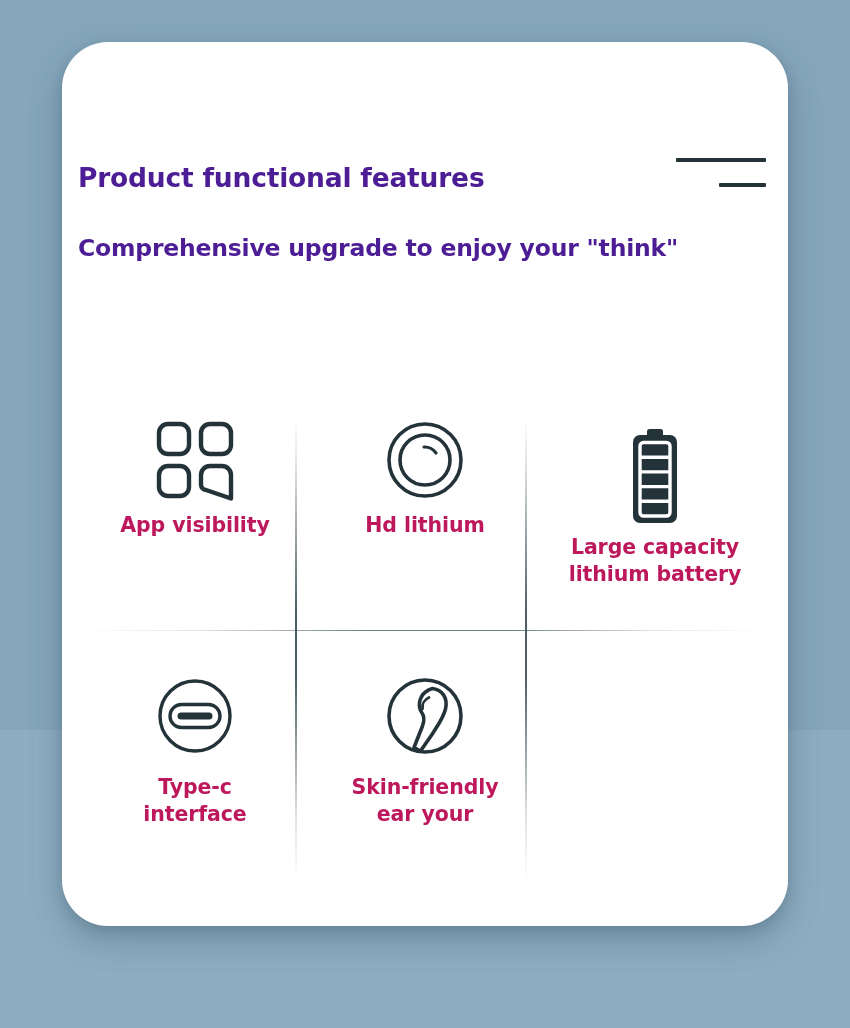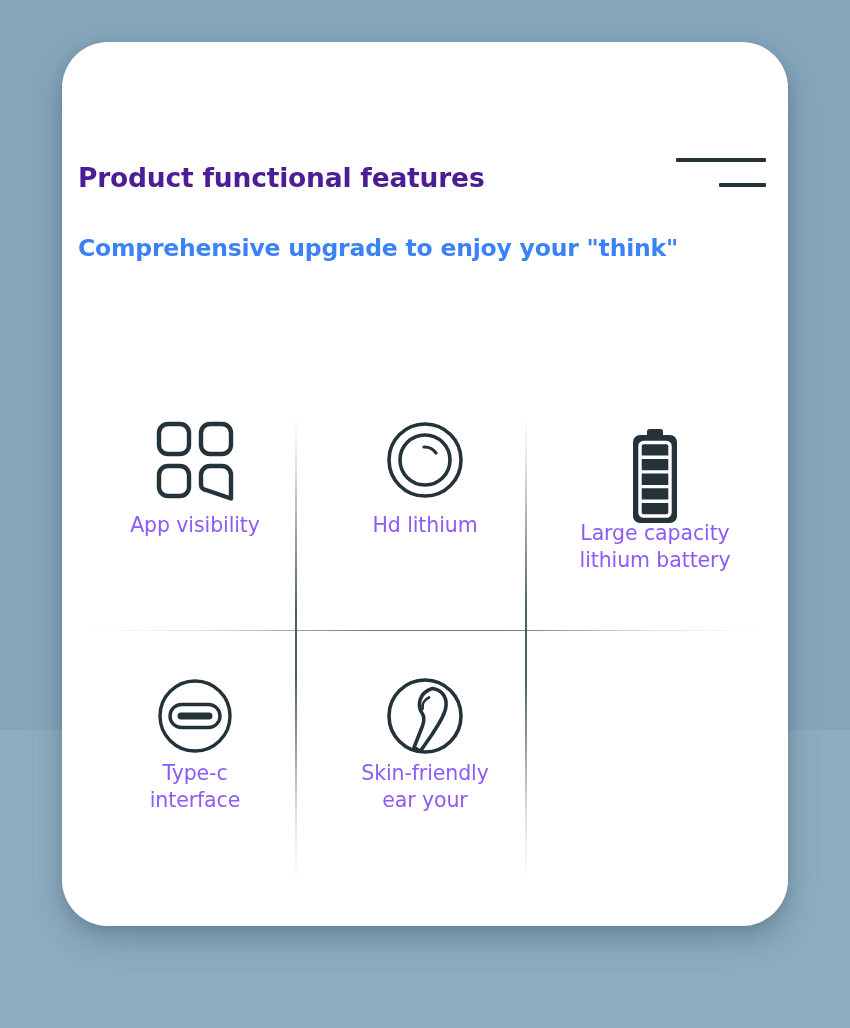--- a/index.html
+++ b/index.html
@@ -67,21 +67,21 @@
     background:#24333a;
     border-radius:1px;
   }
   #rule-top { top:0; width:90px; }
   #rule-bottom { top:25px; width:47px; }
 
   #subtitle {
     margin-top:26px;
     font-size:23.5px;
     font-weight:700;
-    color:#3b82f6;
+    color:#4c1d95;
     letter-spacing:-0.2px;
     white-space:nowrap;
   }
 
   
   #feature-grid {
     position:absolute;
     left:18px; top:348px;
     width:690px; height:480px;
     display:grid;
@@ -101,28 +101,28 @@
 
   .feature-icon {
     height:88px;
     display:flex;
     align-items:center;
     justify-content:center;
   }
   .feature-label {
     margin-top:8px;
     font-size:20.5px;
-    font-weight:400;
-    color:#8b5cf6;
+    font-weight:700;
+    color:#be185d;
     text-align:center;
     line-height:1.34;
     letter-spacing:-0.1px;
     white-space:pre-line;
   }
-  .feature-cell.row2 .feature-label { margin-top:0; }
+  .feature-cell.row2 .feature-label { margin-top:14px; }
 
   
   #divider-h {
     position:absolute;
     left:18px; top:588px;
     width:690px; height:1.4px;
     background:linear-gradient(to right,
       rgba(70,92,100,0) 0%,
       rgba(70,92,100,0.14) 16%,
       rgba(70,92,100,0.80) 42%,

